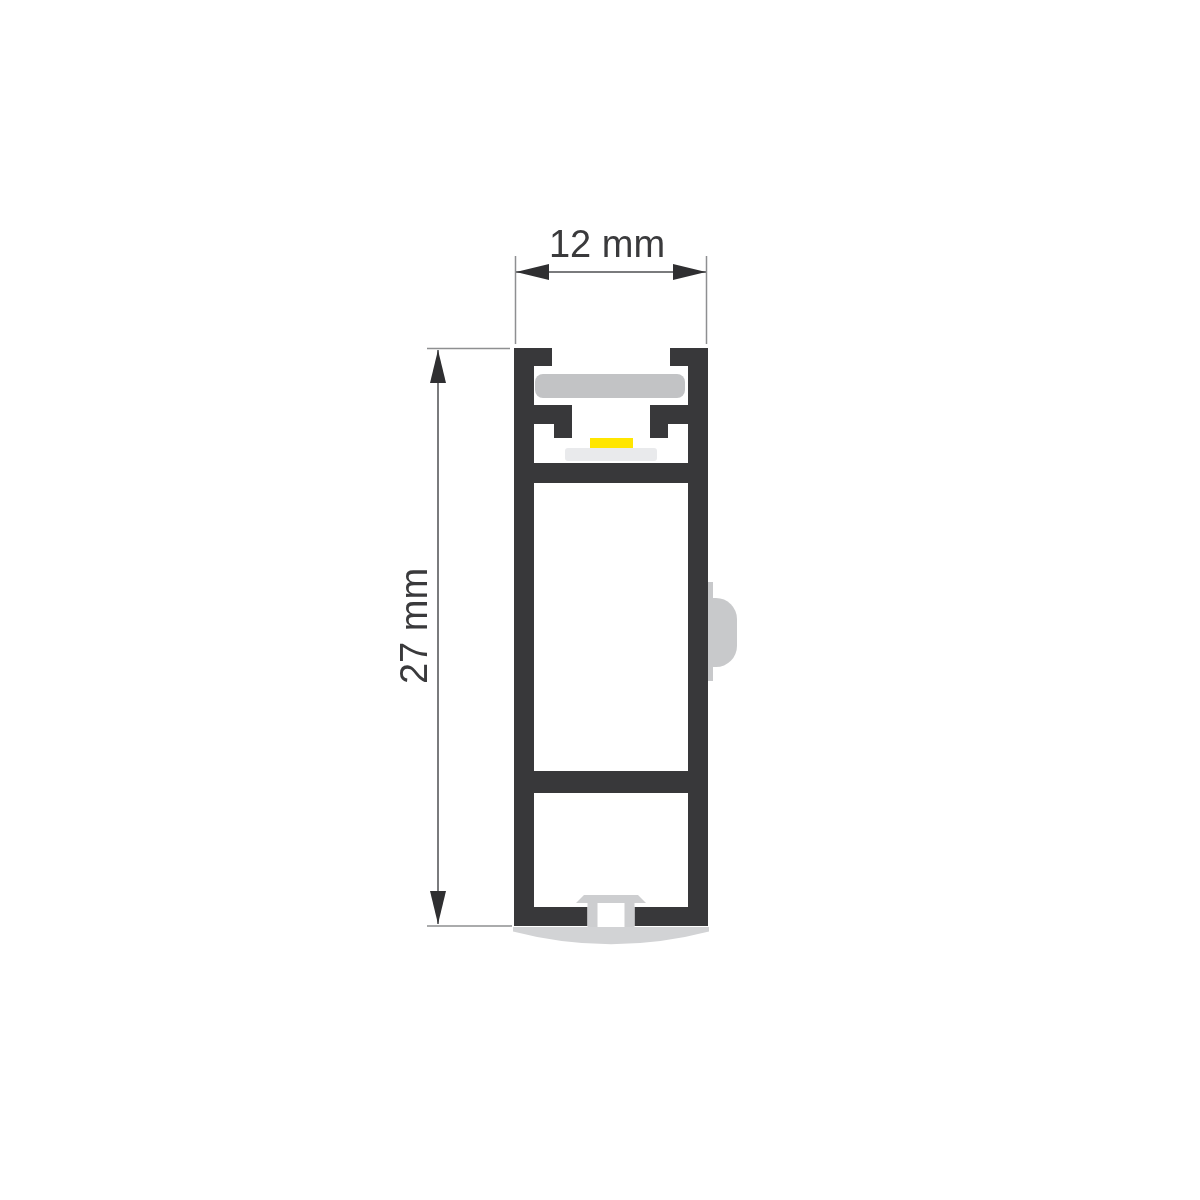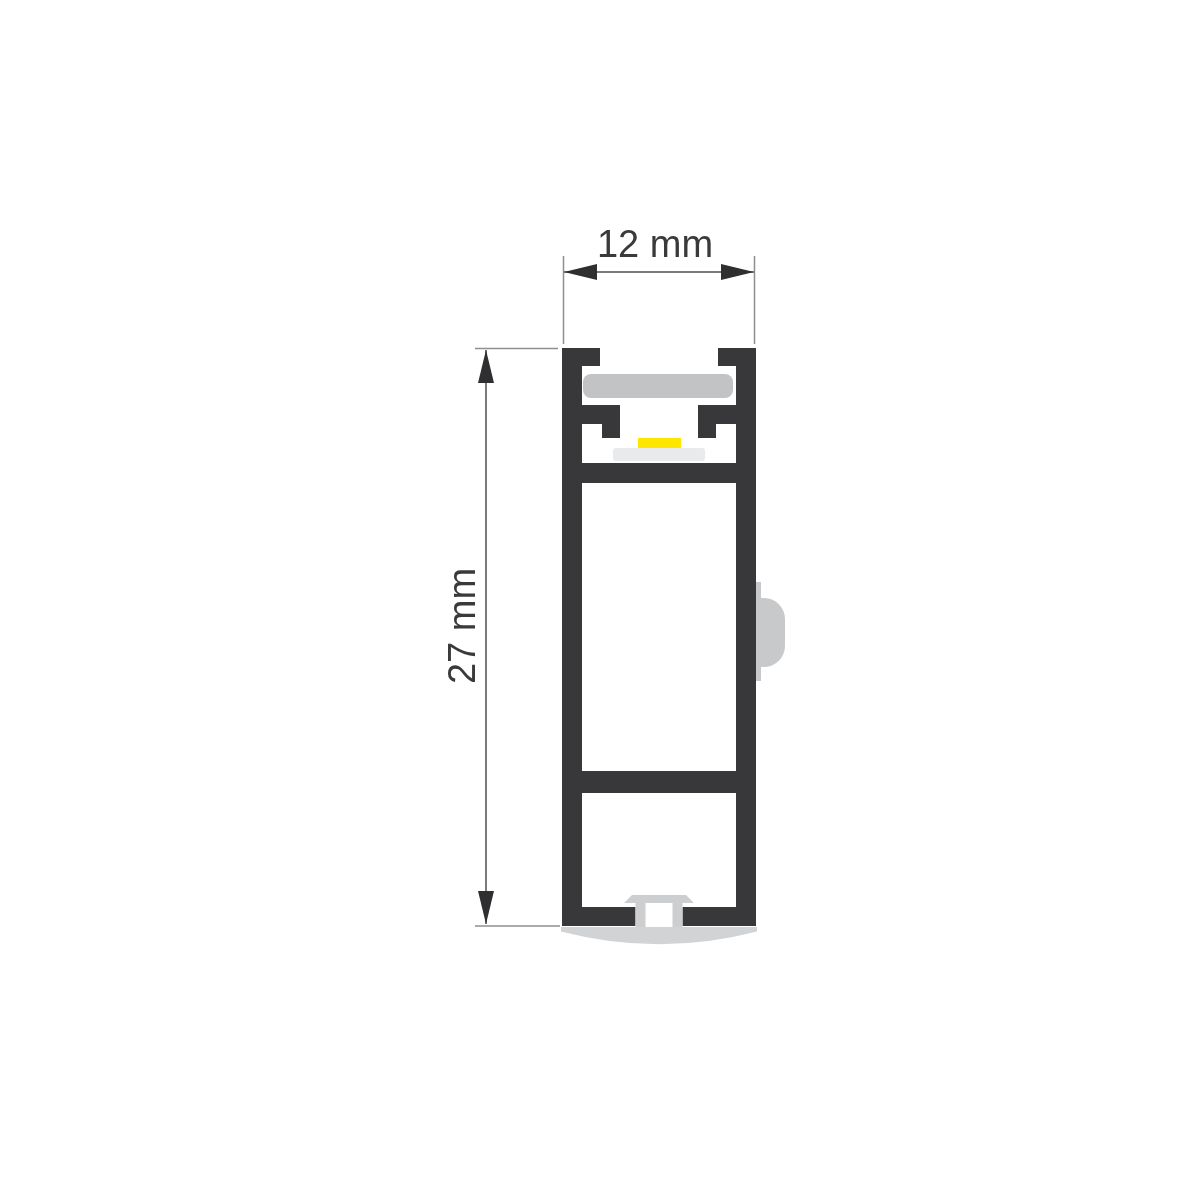--- a/index.html
+++ b/index.html
@@ -6,21 +6,20 @@
     margin: 0;
     padding: 0;
     background: #ffffff;
   }
   .stage {
     width: 984px;
     height: 1200px;
     position: relative;
     background: #ffffff;
     overflow: hidden;
-    padding-left: 48px;
   }
   svg { display: block; }
   .dim-text {
     font-family: "Liberation Sans", "DejaVu Sans", sans-serif;
     font-size: 38px;
     font-weight: 400;
   }
 </style>
 </head>
 <body>

